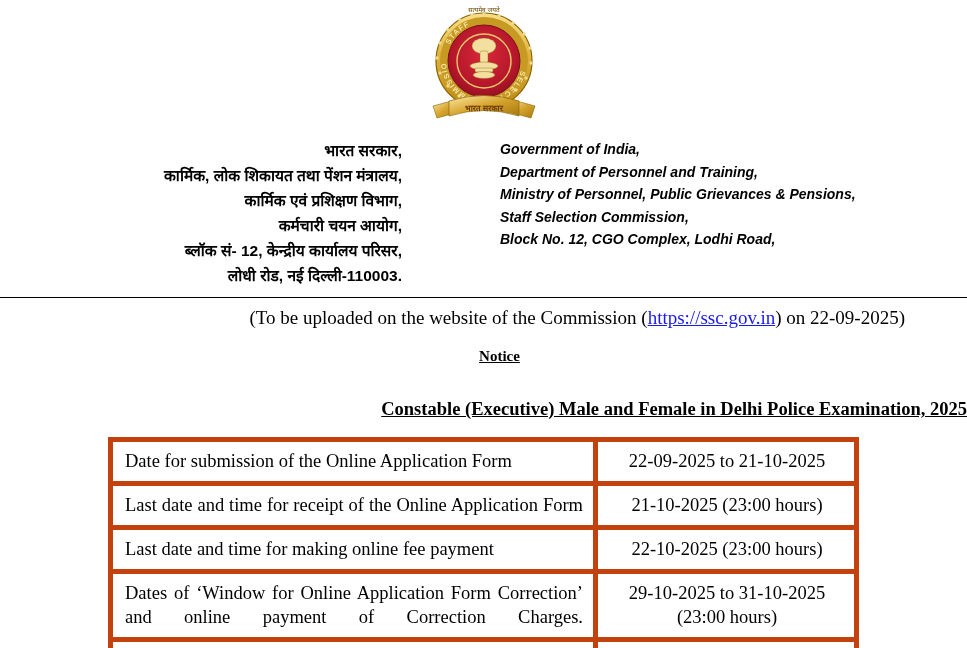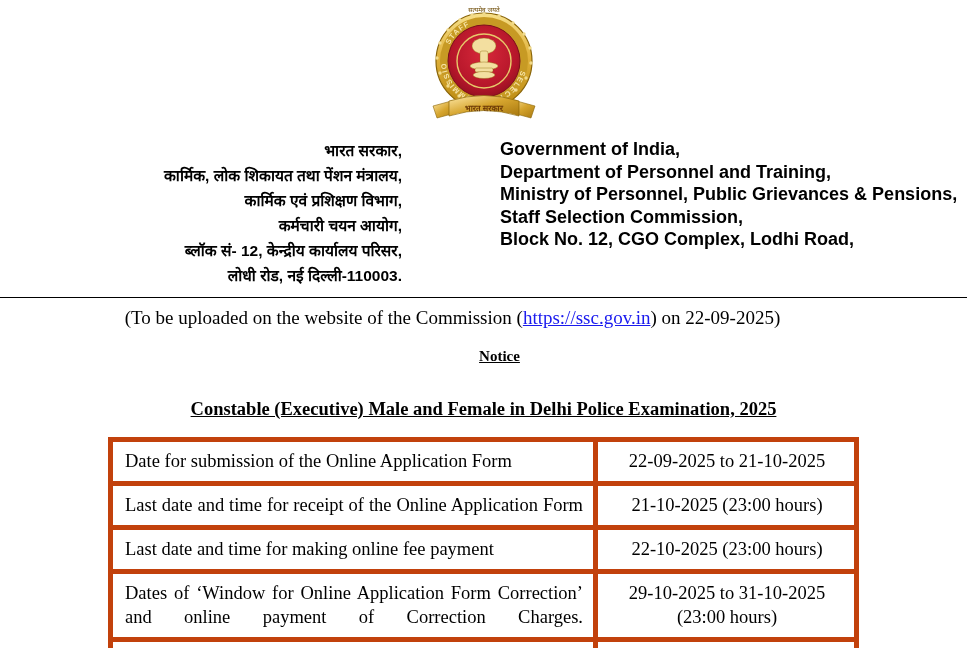--- a/index.html
+++ b/index.html
@@ -56,42 +56,43 @@
     font-family: "Liberation Sans", sans-serif;
     font-weight: bold;
     font-size: 15.5px;
     line-height: 25px;
     color: #000;
   }
   .addr-eng {
     margin-left: 80px;
     font-family: "Liberation Sans", sans-serif;
     font-weight: bold;
-    font-size: 18px;
+    font-size: 14px;
     line-height: 22.5px;
     color: #000;
+    font-style: italic;
   }
 
   
   .divider {
     position: absolute;
     top: 297px;
     left: 0;
     width: 967px;
     height: 1px;
     background: #000;
   }
 
   
   .upload-line {
     position: absolute;
     top: 305px;
     left: 0;
     width: 905px;
-    text-align: center;
+    text-align: right;
     font-size: 19px;
     line-height: 26px;
   }
   .upload-line a {
     color: #1a1aee;
     text-decoration: underline;
   }
 
   
   .notice-title {
@@ -103,21 +104,21 @@
     font-size: 15px;
     font-weight: bold;
     text-decoration: underline;
   }
 
   .exam-title {
     position: absolute;
     top: 399px;
     left: 0;
     width: 967px;
-    text-align: center;
+    text-align: right;
     font-size: 18.5px;
     font-weight: bold;
     text-decoration: underline;
   }
 
   
   .sched-table {
     position: absolute;
     top: 437px;
     left: 108px;

